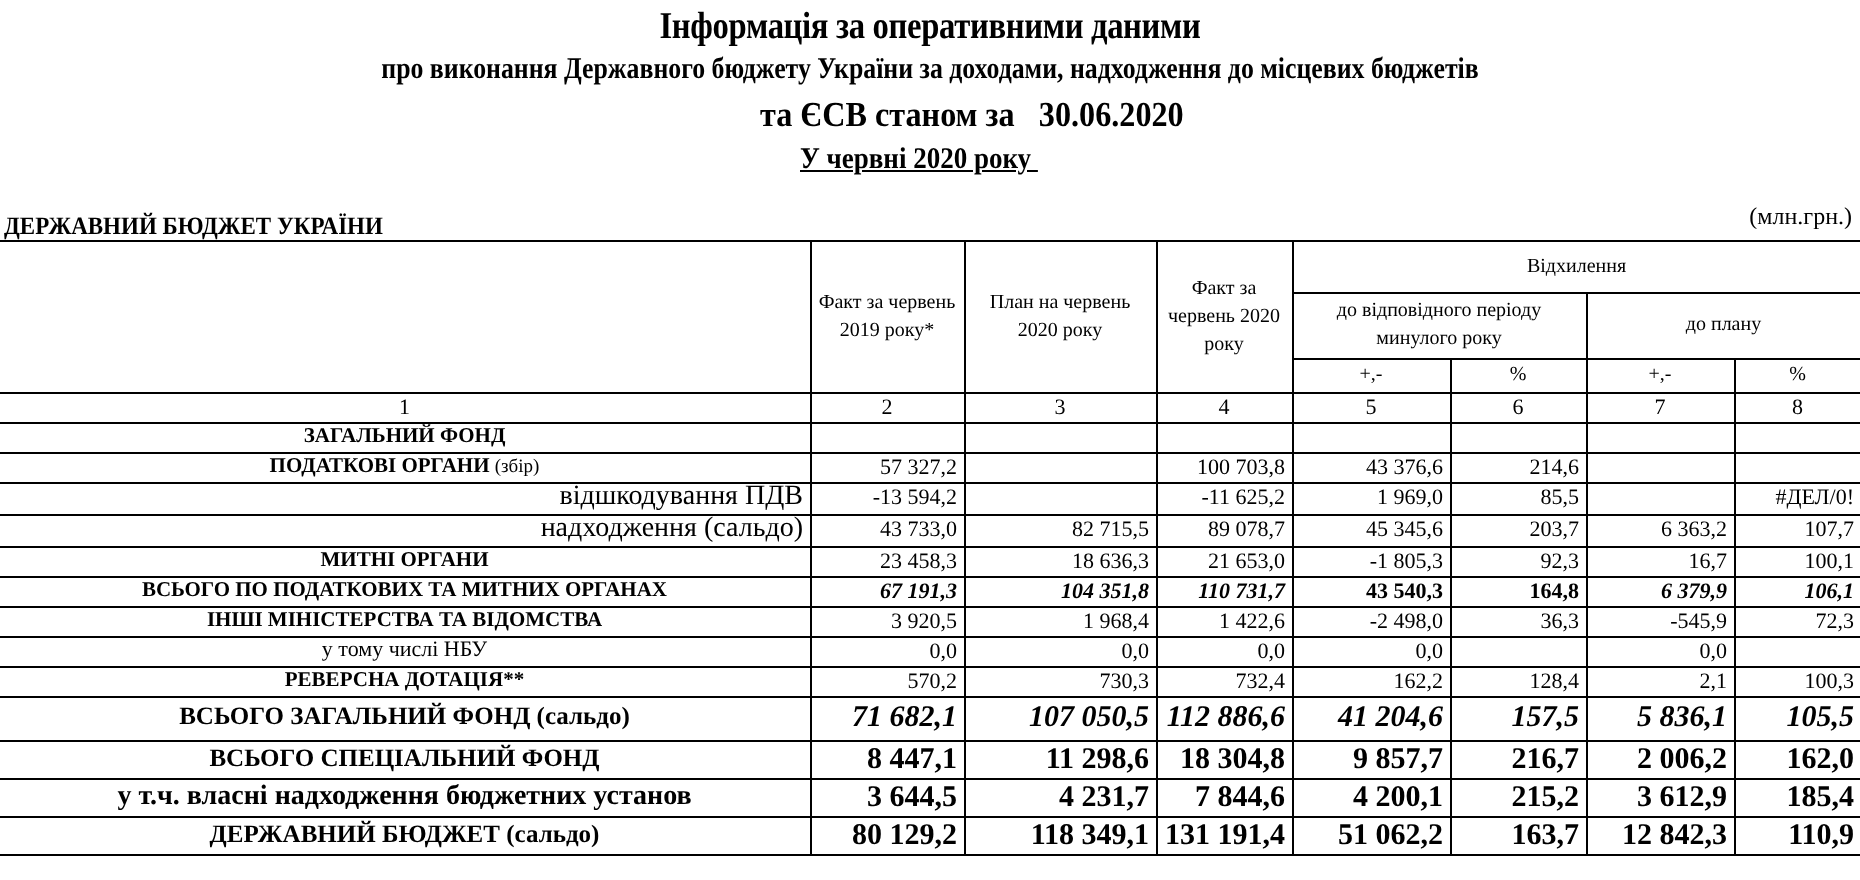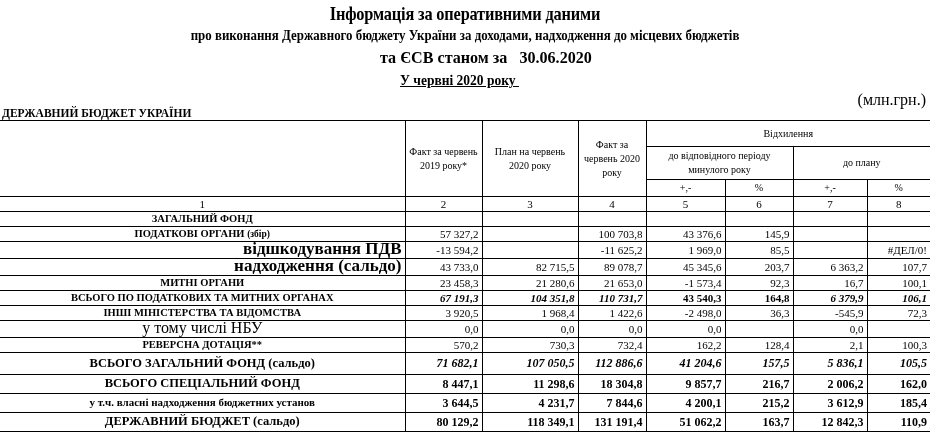--- a/index.html
+++ b/index.html
@@ -2,40 +2,40 @@
 <html><head>
 <meta charset="utf-8">
 <style>
   html, body { margin:0; padding:0; background:#fff; }
   body { width:930px; height:440px; position:relative; overflow:hidden; font-family:"Liberation Serif", serif; color:#000; }
   .t1 { position:absolute; left:0; width:930px; top:3px; text-align:center; font-weight:bold; font-size:19px; letter-spacing:-0.2px; transform:scaleX(0.86); transform-origin:center; }
   .t2 { position:absolute; left:0; width:930px; top:27px; text-align:center; font-weight:bold; font-size:15px; transform:scaleX(0.86); transform-origin:center; }
   .t3 { position:absolute; left:380px; top:47px; font-weight:bold; font-size:17.5px; white-space:pre; transform:scaleX(0.92); transform-origin:left; }
   .t4 { position:absolute; left:400px; top:72px; font-weight:bold; font-size:15px; text-decoration:underline; white-space:pre; transform:scaleX(0.9); transform-origin:left; }
   .sec { position:absolute; left:2px; top:106px; font-weight:bold; font-size:12.5px; transform:scaleX(0.92); transform-origin:left; }
-  .unit { position:absolute; right:4px; top:91px; font-size:16px;padding-left:48px; }
+  .unit { position:absolute; right:4px; top:101px; font-size:12px;padding-left:48px; }
   table { position:absolute; left:0; top:120px; border-collapse:collapse; table-layout:fixed; width:930px; }
   td { border:1px solid #000; padding:0 3px; font-size:11px; line-height:13px; overflow:hidden; white-space:nowrap; }
   tr > td:first-child { border-left:none; }
   tr > td:last-child { border-right:none;margin-left:16px; }
   .hd td { text-align:center; white-space:normal; font-size:10px; line-height:14px; }
   .num td { text-align:center; font-size:11px; height:14px; }
   .r td { text-align:right; height:14px; }
   .r td.lab { text-align:center; font-weight:bold; font-size:10.5px; }
-  .r td.lab.sub { text-align:right; font-weight:bold; font-size:17px; }
-  .r td.lab.plain { font-weight:normal; font-size:16px; }
-  .r td.lab small { font-weight:bold; font-size:9.5px; }
+  .r td.lab.sub { text-align:right; font-weight:normal; font-size:14px; }
+  .r td.lab.plain { font-weight:normal; font-size:11px; }
+  .r td.lab small { font-weight:normal; font-size:9.5px; }
   .it td { font-weight:bold; font-style:italic; }
   .it td.lab { font-style:normal; }
-  .big td { font-weight:bold; font-size:12px; height:21px; }
+  .big td { font-weight:bold; font-size:15px; height:21px; }
   .big td.lab { font-size:12.5px; }
   .big.it td { font-style:italic; }
   .big.it td.lab { font-style:normal; }
   .mid td { height:18px; }
-  .big td.lab.sm { font-size:11px; }
+  .big td.lab.sm { font-size:14px; }
 </style>
 </head>
 <body>
 
 <div class="t1">Інформація за оперативними даними</div>
 <div class="t2">про виконання Державного бюджету України за доходами, надходження до місцевих бюджетів</div>
 <div class="t3">та ЄСВ станом за   30.06.2020</div>
 <div class="t4">У червні 2020 року </div>
 <div class="sec">ДЕРЖАВНИЙ БЮДЖЕТ УКРАЇНИ</div>
 <div class="unit">(млн.грн.)</div>
@@ -89,21 +89,21 @@
         <td></td>
         <td></td>
         <td></td>
       </tr>
   <tr class="r">
         <td class="lab"><span>ПОДАТКОВІ ОРГАНИ </span><small>(збір)</small></td>
         <td>57 327,2</td>
         <td></td>
         <td>100 703,8</td>
         <td>43 376,6</td>
-        <td>145,9</td>
+        <td>214,6</td>
         <td></td>
         <td></td>
       </tr>
   <tr class="r">
         <td class="lab sub"><span>відшкодування ПДВ</span><small></small></td>
         <td>-13 594,2</td>
         <td></td>
         <td>-11 625,2</td>
         <td>1 969,0</td>
         <td>85,5</td>
@@ -116,23 +116,23 @@
         <td>82 715,5</td>
         <td>89 078,7</td>
         <td>45 345,6</td>
         <td>203,7</td>
         <td>6 363,2</td>
         <td>107,7</td>
       </tr>
   <tr class="r">
         <td class="lab"><span>МИТНІ ОРГАНИ</span><small></small></td>
         <td>23 458,3</td>
-        <td>21 280,6</td>
+        <td>18 636,3</td>
         <td>21 653,0</td>
-        <td>-1 573,4</td>
+        <td>-1 805,3</td>
         <td>92,3</td>
         <td>16,7</td>
         <td>100,1</td>
       </tr>
   <tr class="r it">
         <td class="lab"><span>ВСЬОГО ПО ПОДАТКОВИХ ТА МИТНИХ ОРГАНАХ</span><small></small></td>
         <td>67 191,3</td>
         <td>104 351,8</td>
         <td>110 731,7</td>
         <td style="font-style:normal">43 540,3</td>

